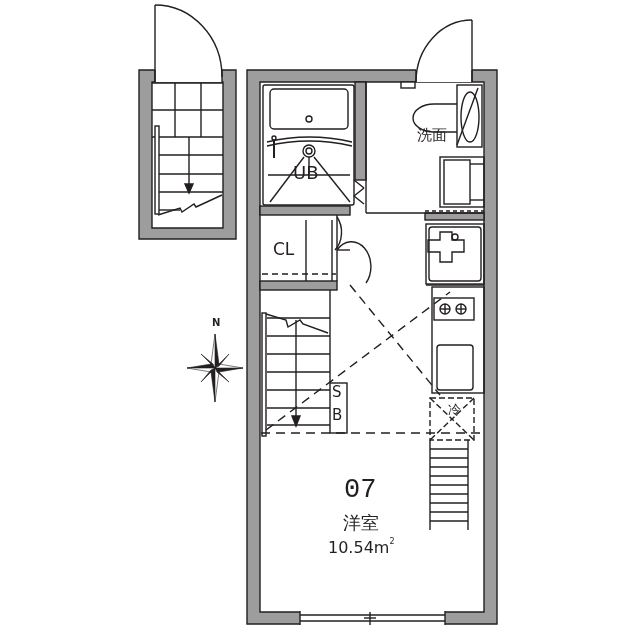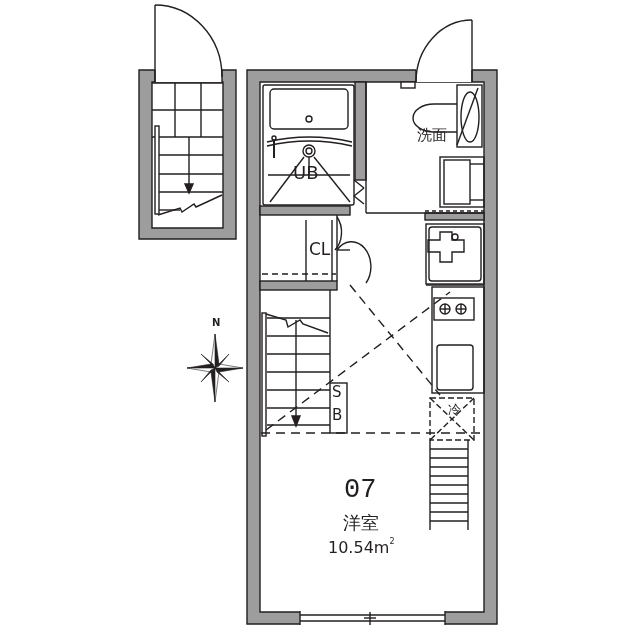--- a/index.html
+++ b/index.html
@@ -1,20 +1,20 @@
 <!DOCTYPE html>
 <html><head>
 <meta charset="utf-8">
 <style>
   html,body{margin:0;padding:0;background:#ffffff;}
   body{width:640px;height:640px;position:relative;overflow:hidden;font-family:"DejaVu Sans","Liberation Sans",sans-serif;}
   #plan{position:absolute;left:0;top:0;width:640px;height:640px;}
   .lbl{position:absolute;color:#231f20;white-space:nowrap;line-height:1;}
   .lbl-ub{left:293px;top:164px;font-size:18px;}
-  .lbl-cl{left:273px;top:241px;font-size:17px;margin-left:36px;}
+  .lbl-cl{left:273px;top:241px;font-size:17px;}
   .lbl-wash{left:385px;top:128px;font-size:15px;margin-left:32px;}
   .lbl-s{left:332px;top:385px;font-size:15px;}
   .lbl-b{left:332px;top:408px;font-size:15px;}
   .lbl-fridge{left:448px;top:403px;font-size:13px;}
   .lbl-num{left:344px;top:477px;font-size:27px;font-family:Liberation Mono, monospace;}
   .lbl-type{left:343px;top:514px;font-size:18px;}
   .lbl-area{left:328px;top:540px;font-size:16px;}
   .lbl-area sup{font-size:8px;vertical-align:top;position:relative;top:-2px;}
   .lbl-n{left:212px;top:318px;font-size:10px;font-weight:bold;}
 </style>

